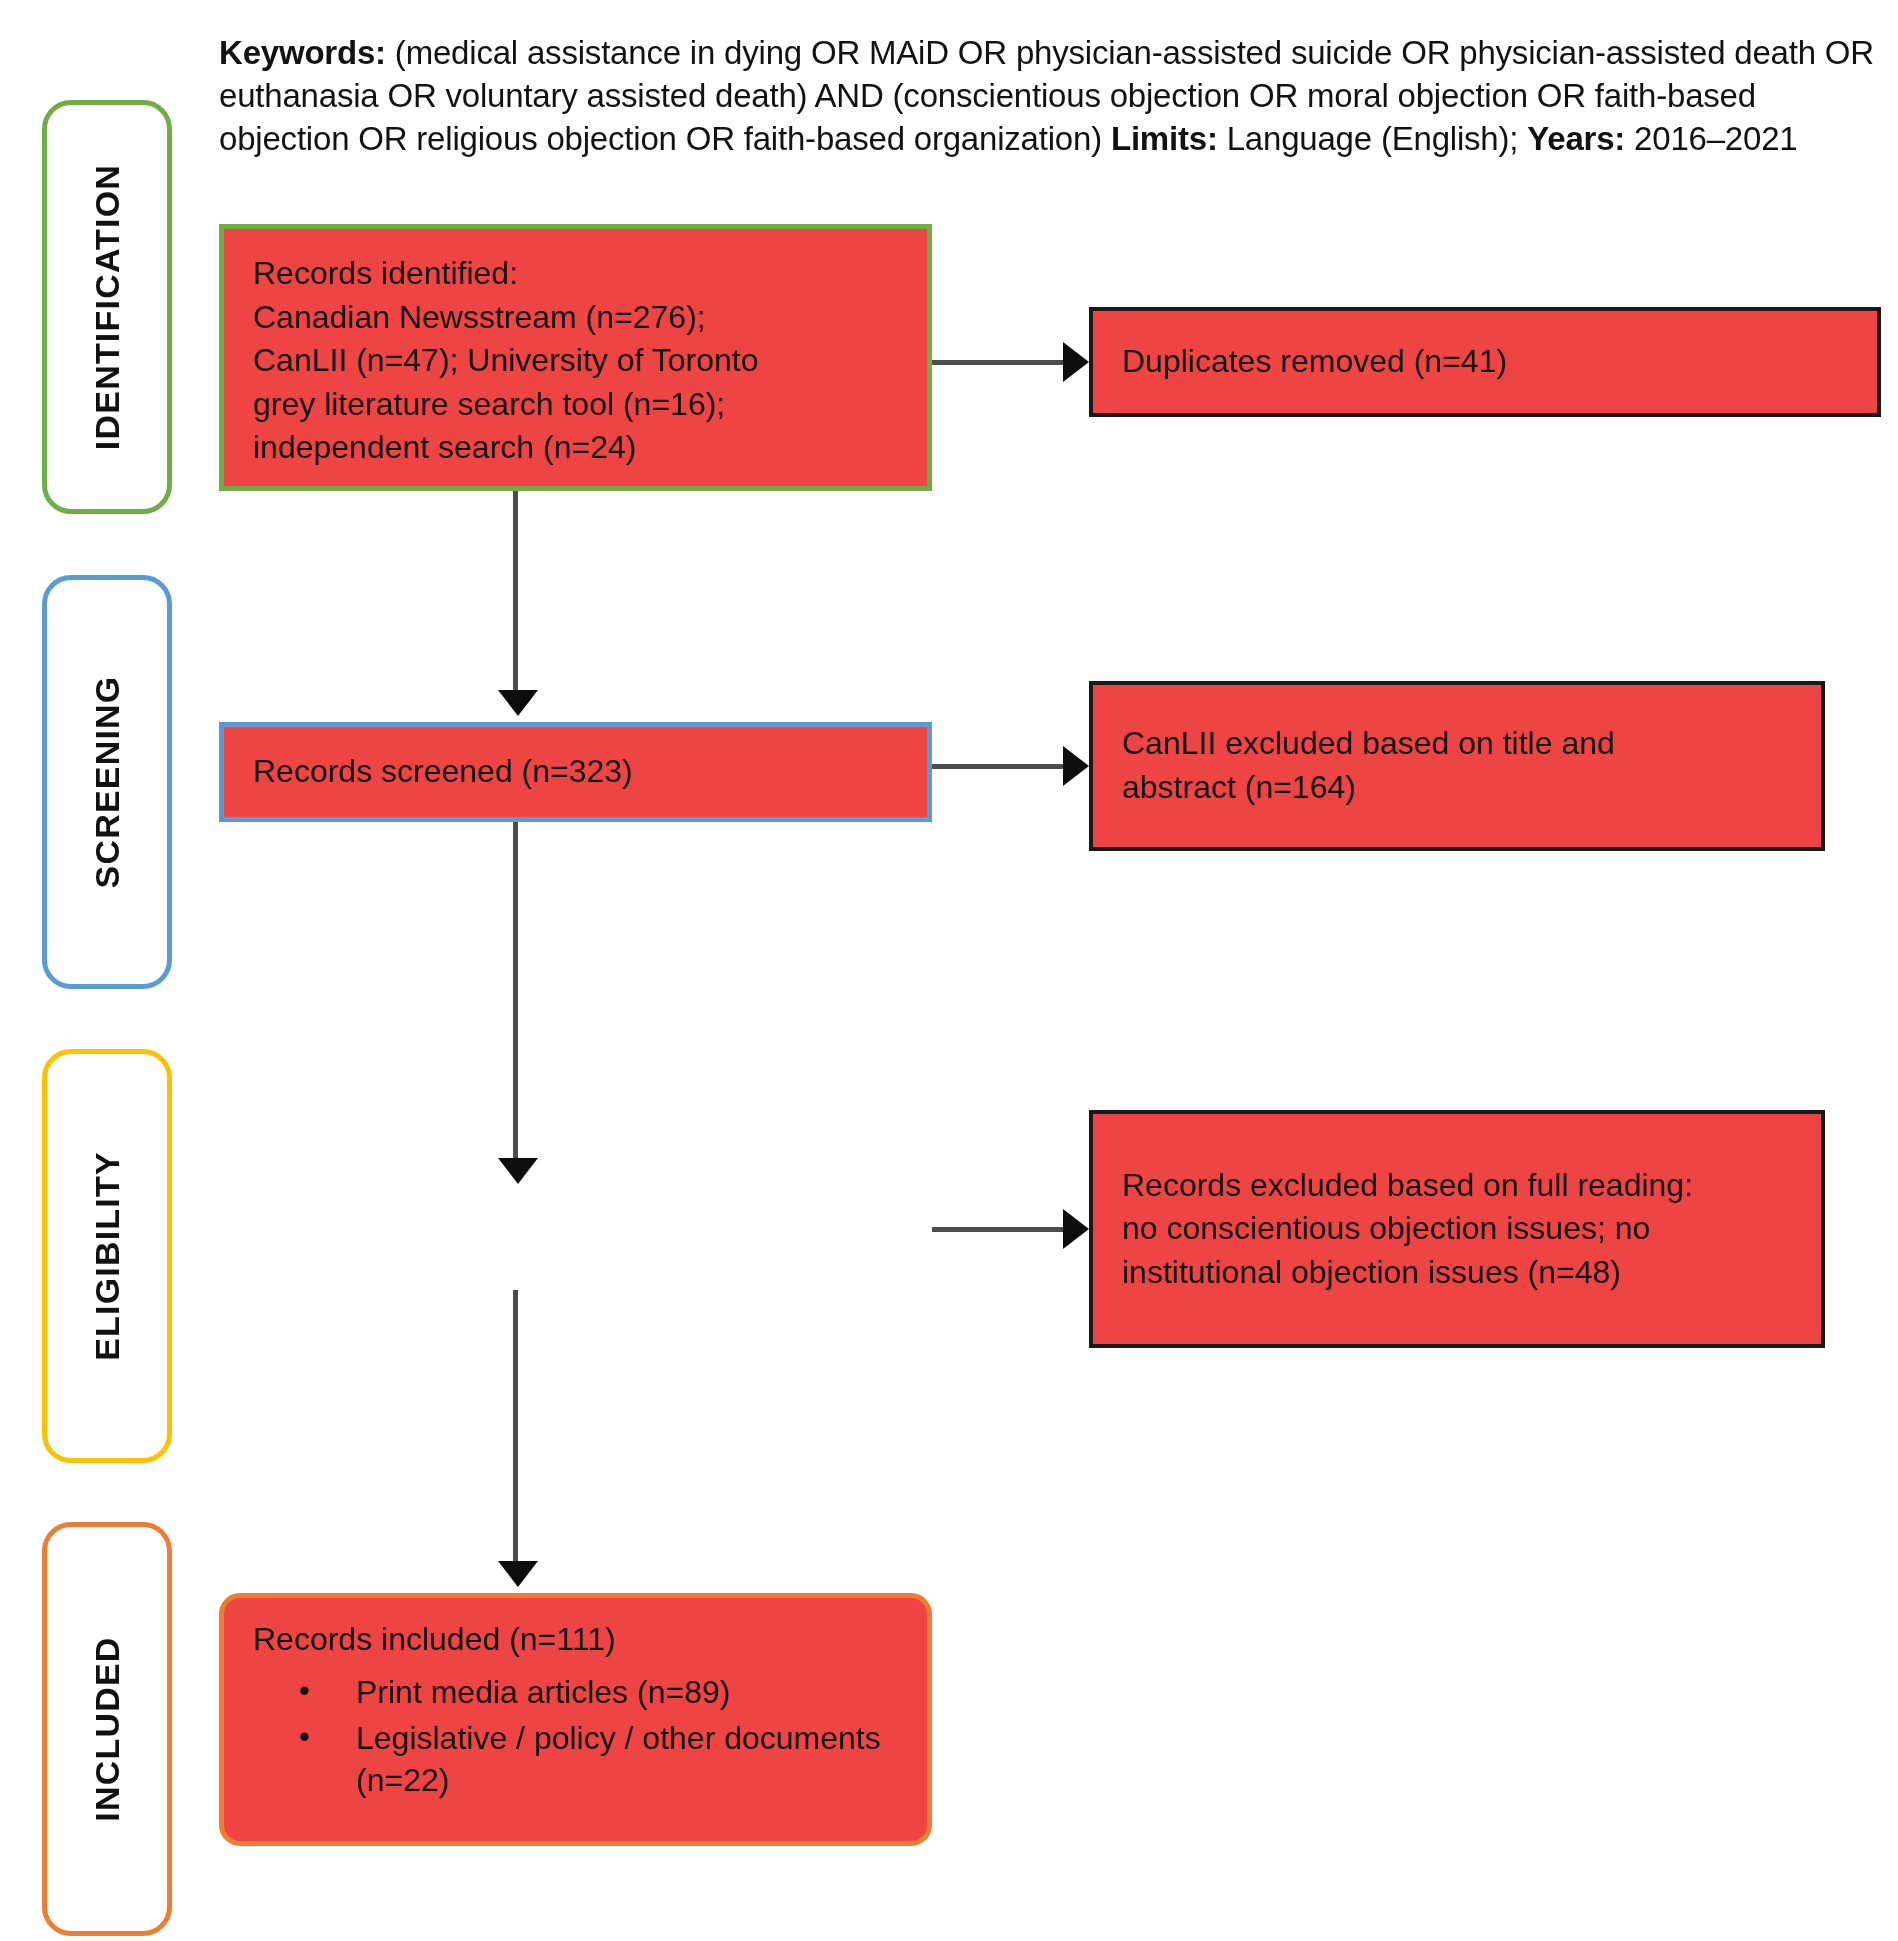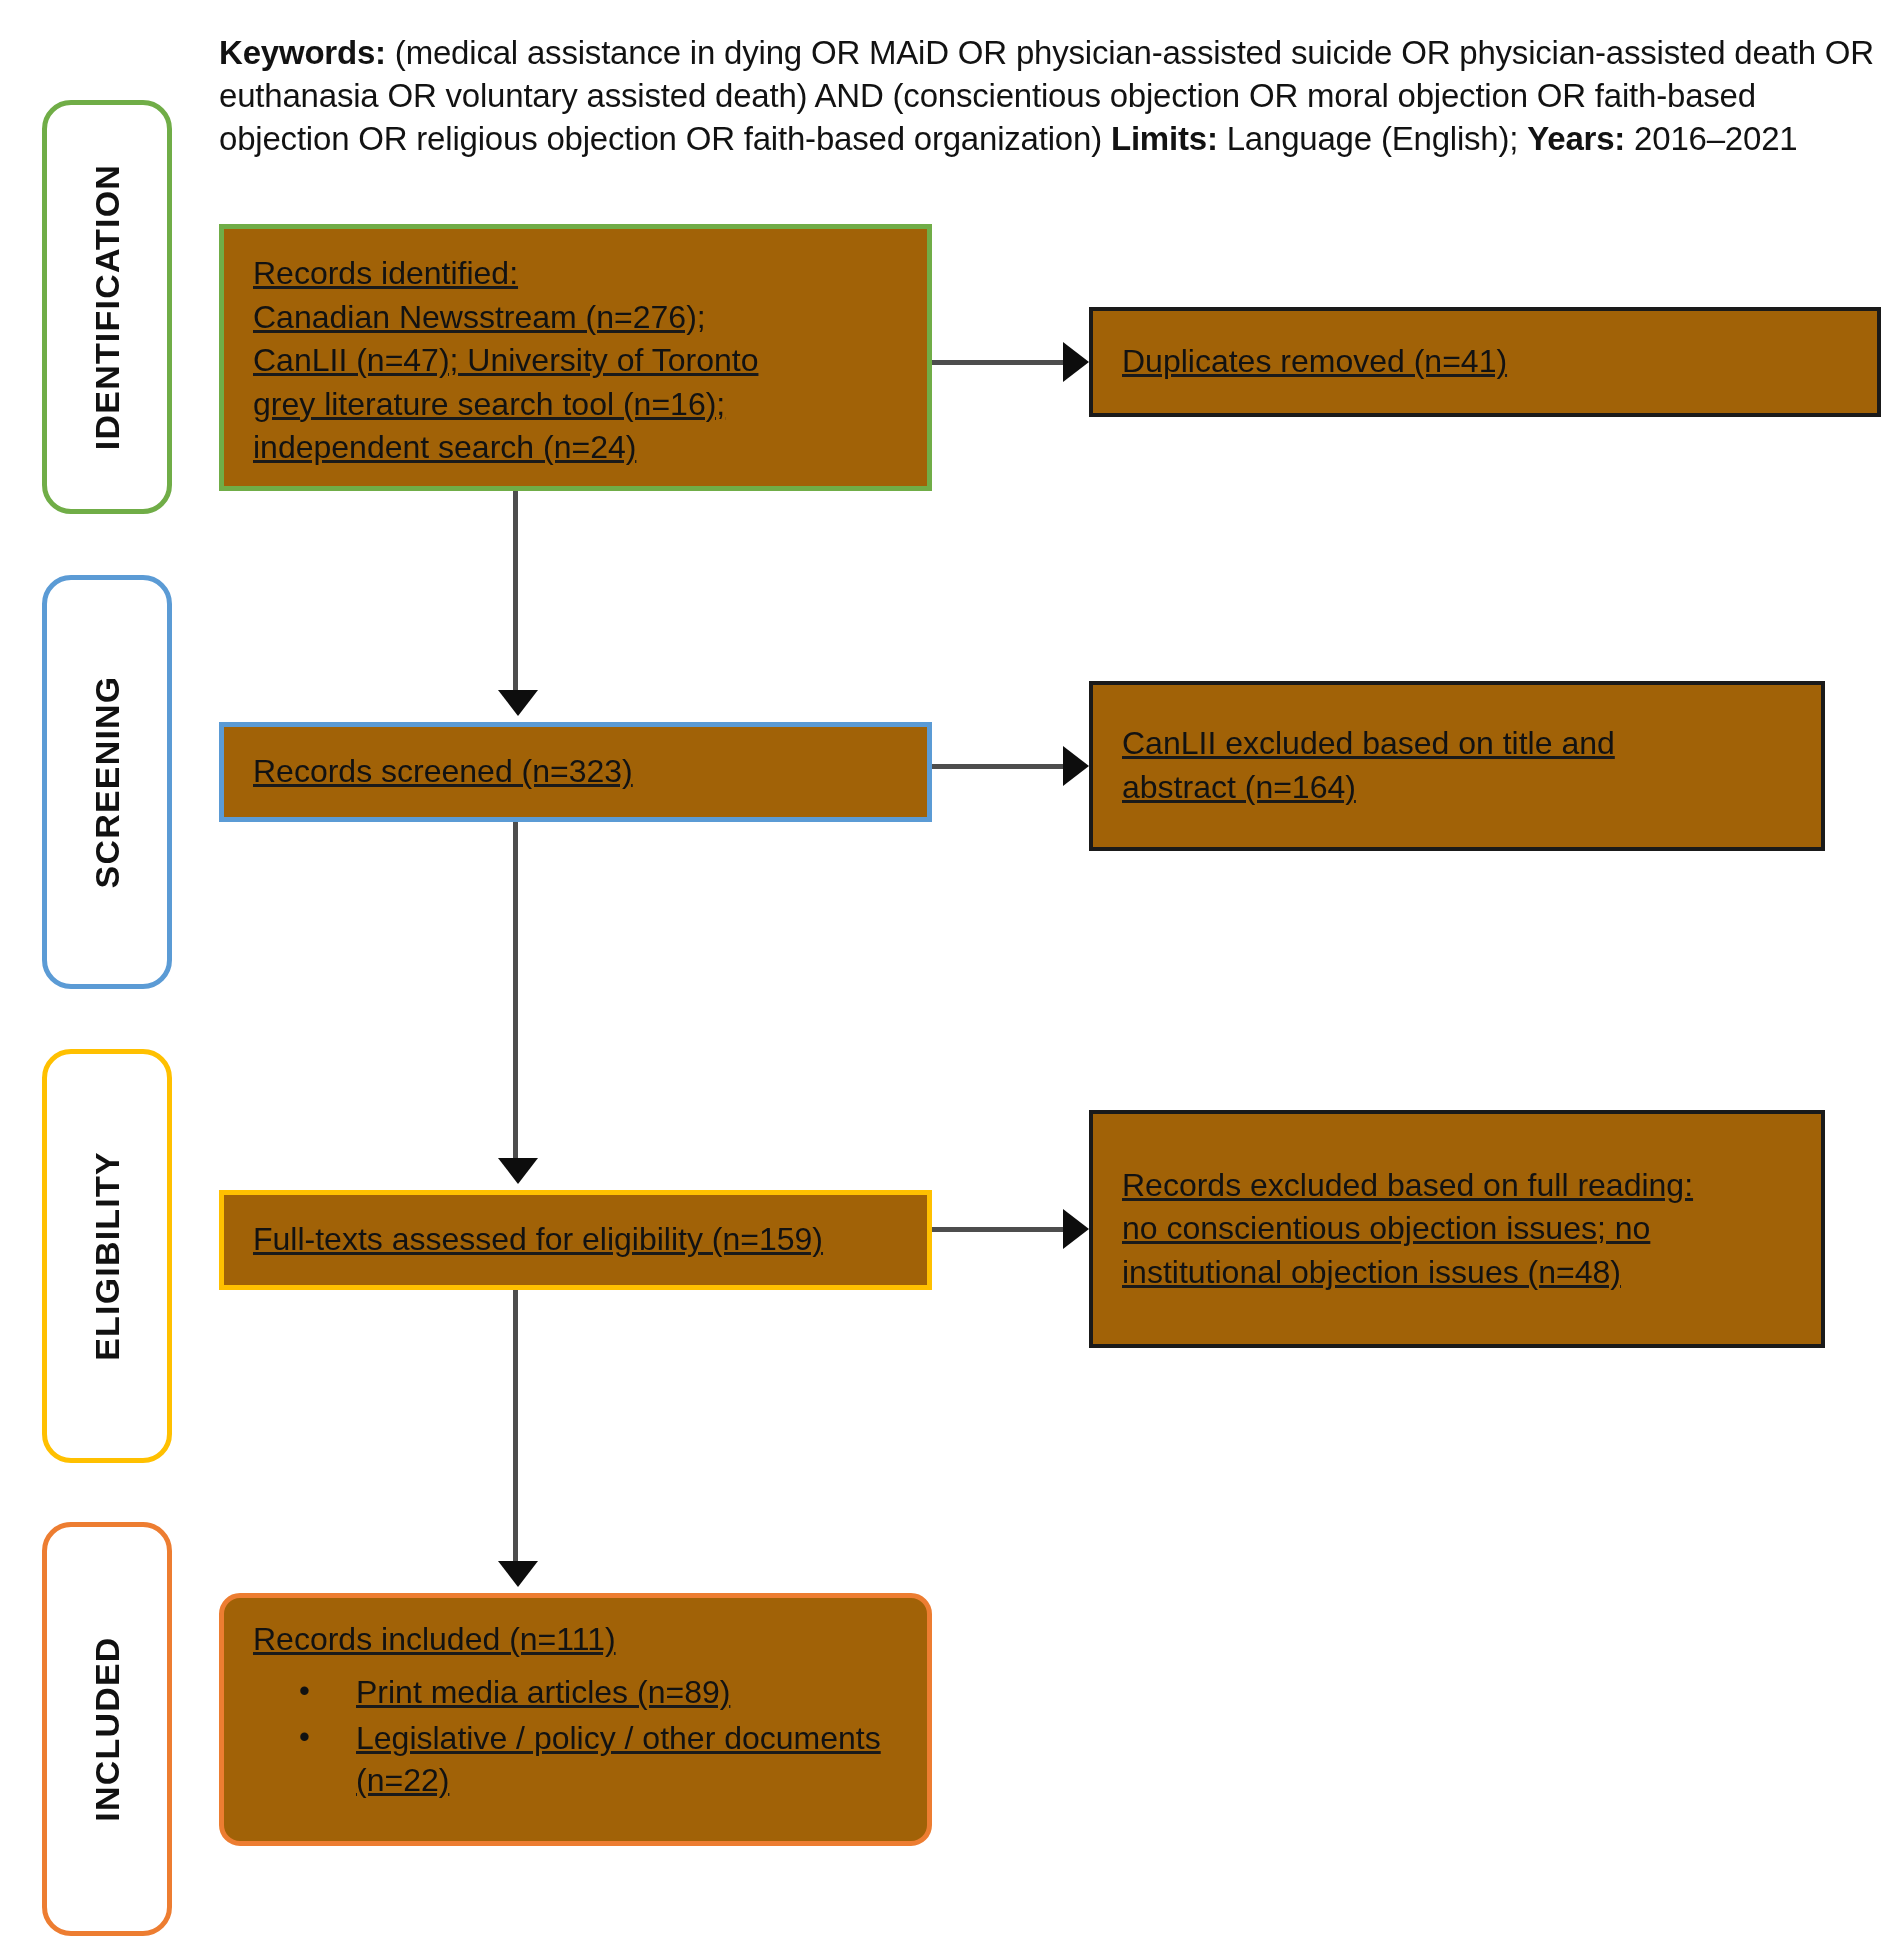--- a/index.html
+++ b/index.html
@@ -57,26 +57,25 @@
   }
 
   #pill-identification { top: 100px;  height: 414px; border-color: #70AD47; }
   #pill-screening     { top: 575px;  height: 414px; border-color: #5B9BD5; }
   #pill-eligibility   { top: 1049px; height: 414px; border-color: #FFC000; }
   #pill-included      { top: 1522px; height: 414px; border-color: #ED7D31; }
 
   
   .box {
     position: absolute;
-    background: #a16207;
+    background: #ef4444;
     box-sizing: border-box;
     border-style: solid;
     display: flex;
     align-items: center;
-    text-decoration: underline;
   }
   .box .box-text {
     font-size: 32px;
     line-height: 1.36;
     color: #121212;
     padding-left: 29px;
     padding-right: 18.4px;
   }
 
   
@@ -221,23 +220,20 @@
     <div class="box-text">Records screened (n=323)</div>
   </div>
 
   <div class="box box-excl" id="box-excl-title">
     <div class="box-text">
       <div>CanLII excluded based on title and</div>
       <div>abstract (n=164)</div>
     </div>
   </div>
 
-  <div class="box" id="box-fulltext">
-    <div class="box-text">Full-texts assessed for eligibility (n=159)</div>
-  </div>
 
   <div class="box box-excl" id="box-excl-full">
     <div class="box-text">
       <div>Records excluded based on full reading:</div>
       <div>no conscientious objection issues; no</div>
       <div>institutional objection issues (n=48)</div>
     </div>
   </div>
 
   <div class="box" id="box-included">

